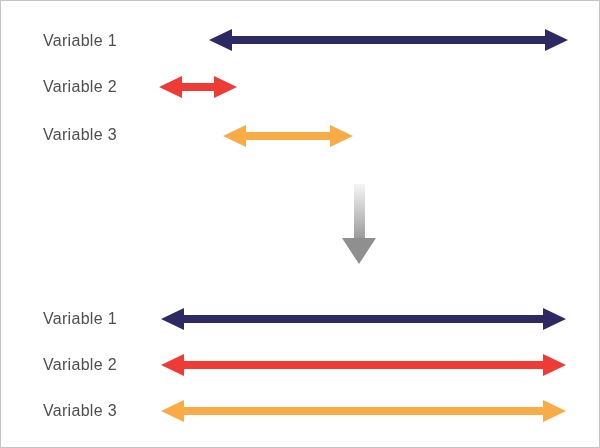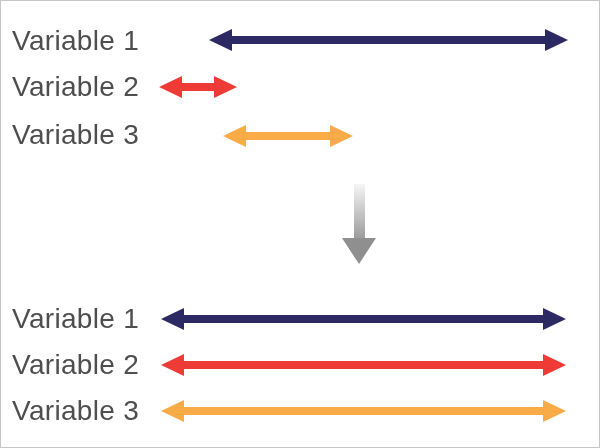--- a/index.html
+++ b/index.html
@@ -10,24 +10,24 @@
     height: 446px;
     border: 1px solid #c5c5c5;
     background: #ffffff;
     font-family: "Liberation Sans", sans-serif;
     overflow: hidden;
   }
 
   
   .lbl {
     position: absolute;
-    left: 11px;
+    left: 42px;
     height: 28px;
     line-height: 28px;
-    font-size: 28px;
+    font-size: 16px;
     letter-spacing: 0.3px;
     white-space: nowrap;
   }
   .lbl-b1 { top: 26px; }
   .lbl-b2 { top: 72px; }
   .lbl-b3 { top: 120px; }
   .lbl-a1 { top: 304px; }
   .lbl-a2 { top: 350px; }
   .lbl-a3 { top: 396px; }
 

